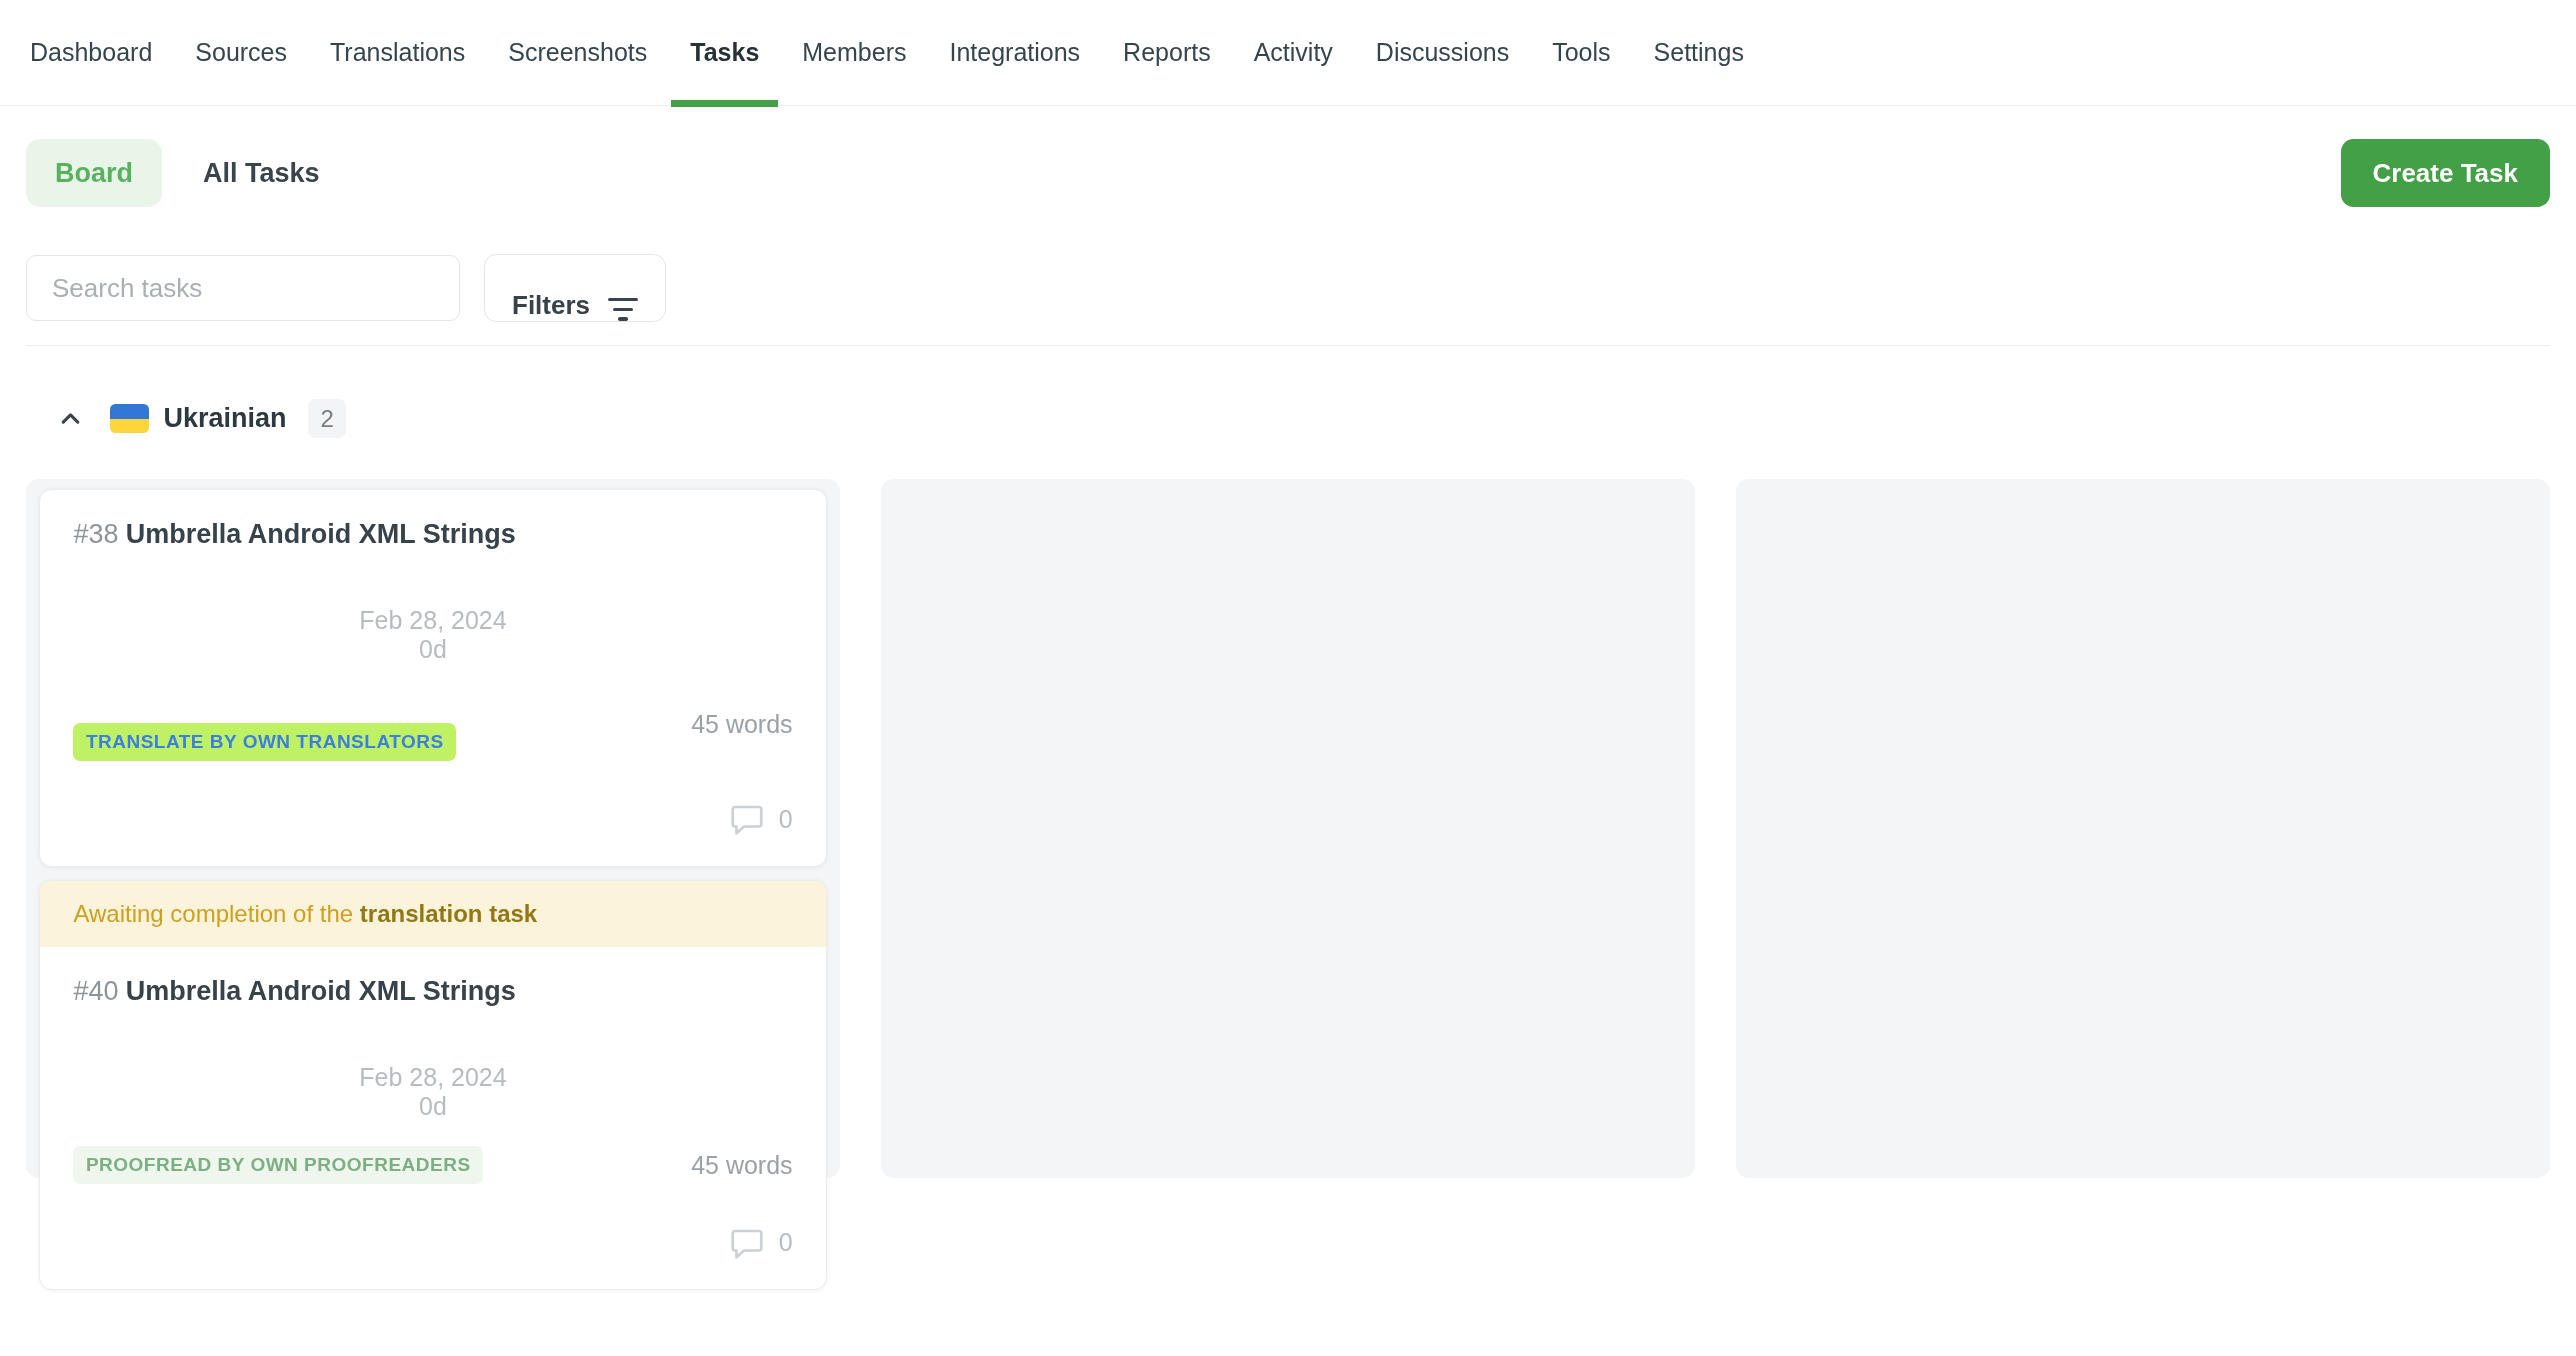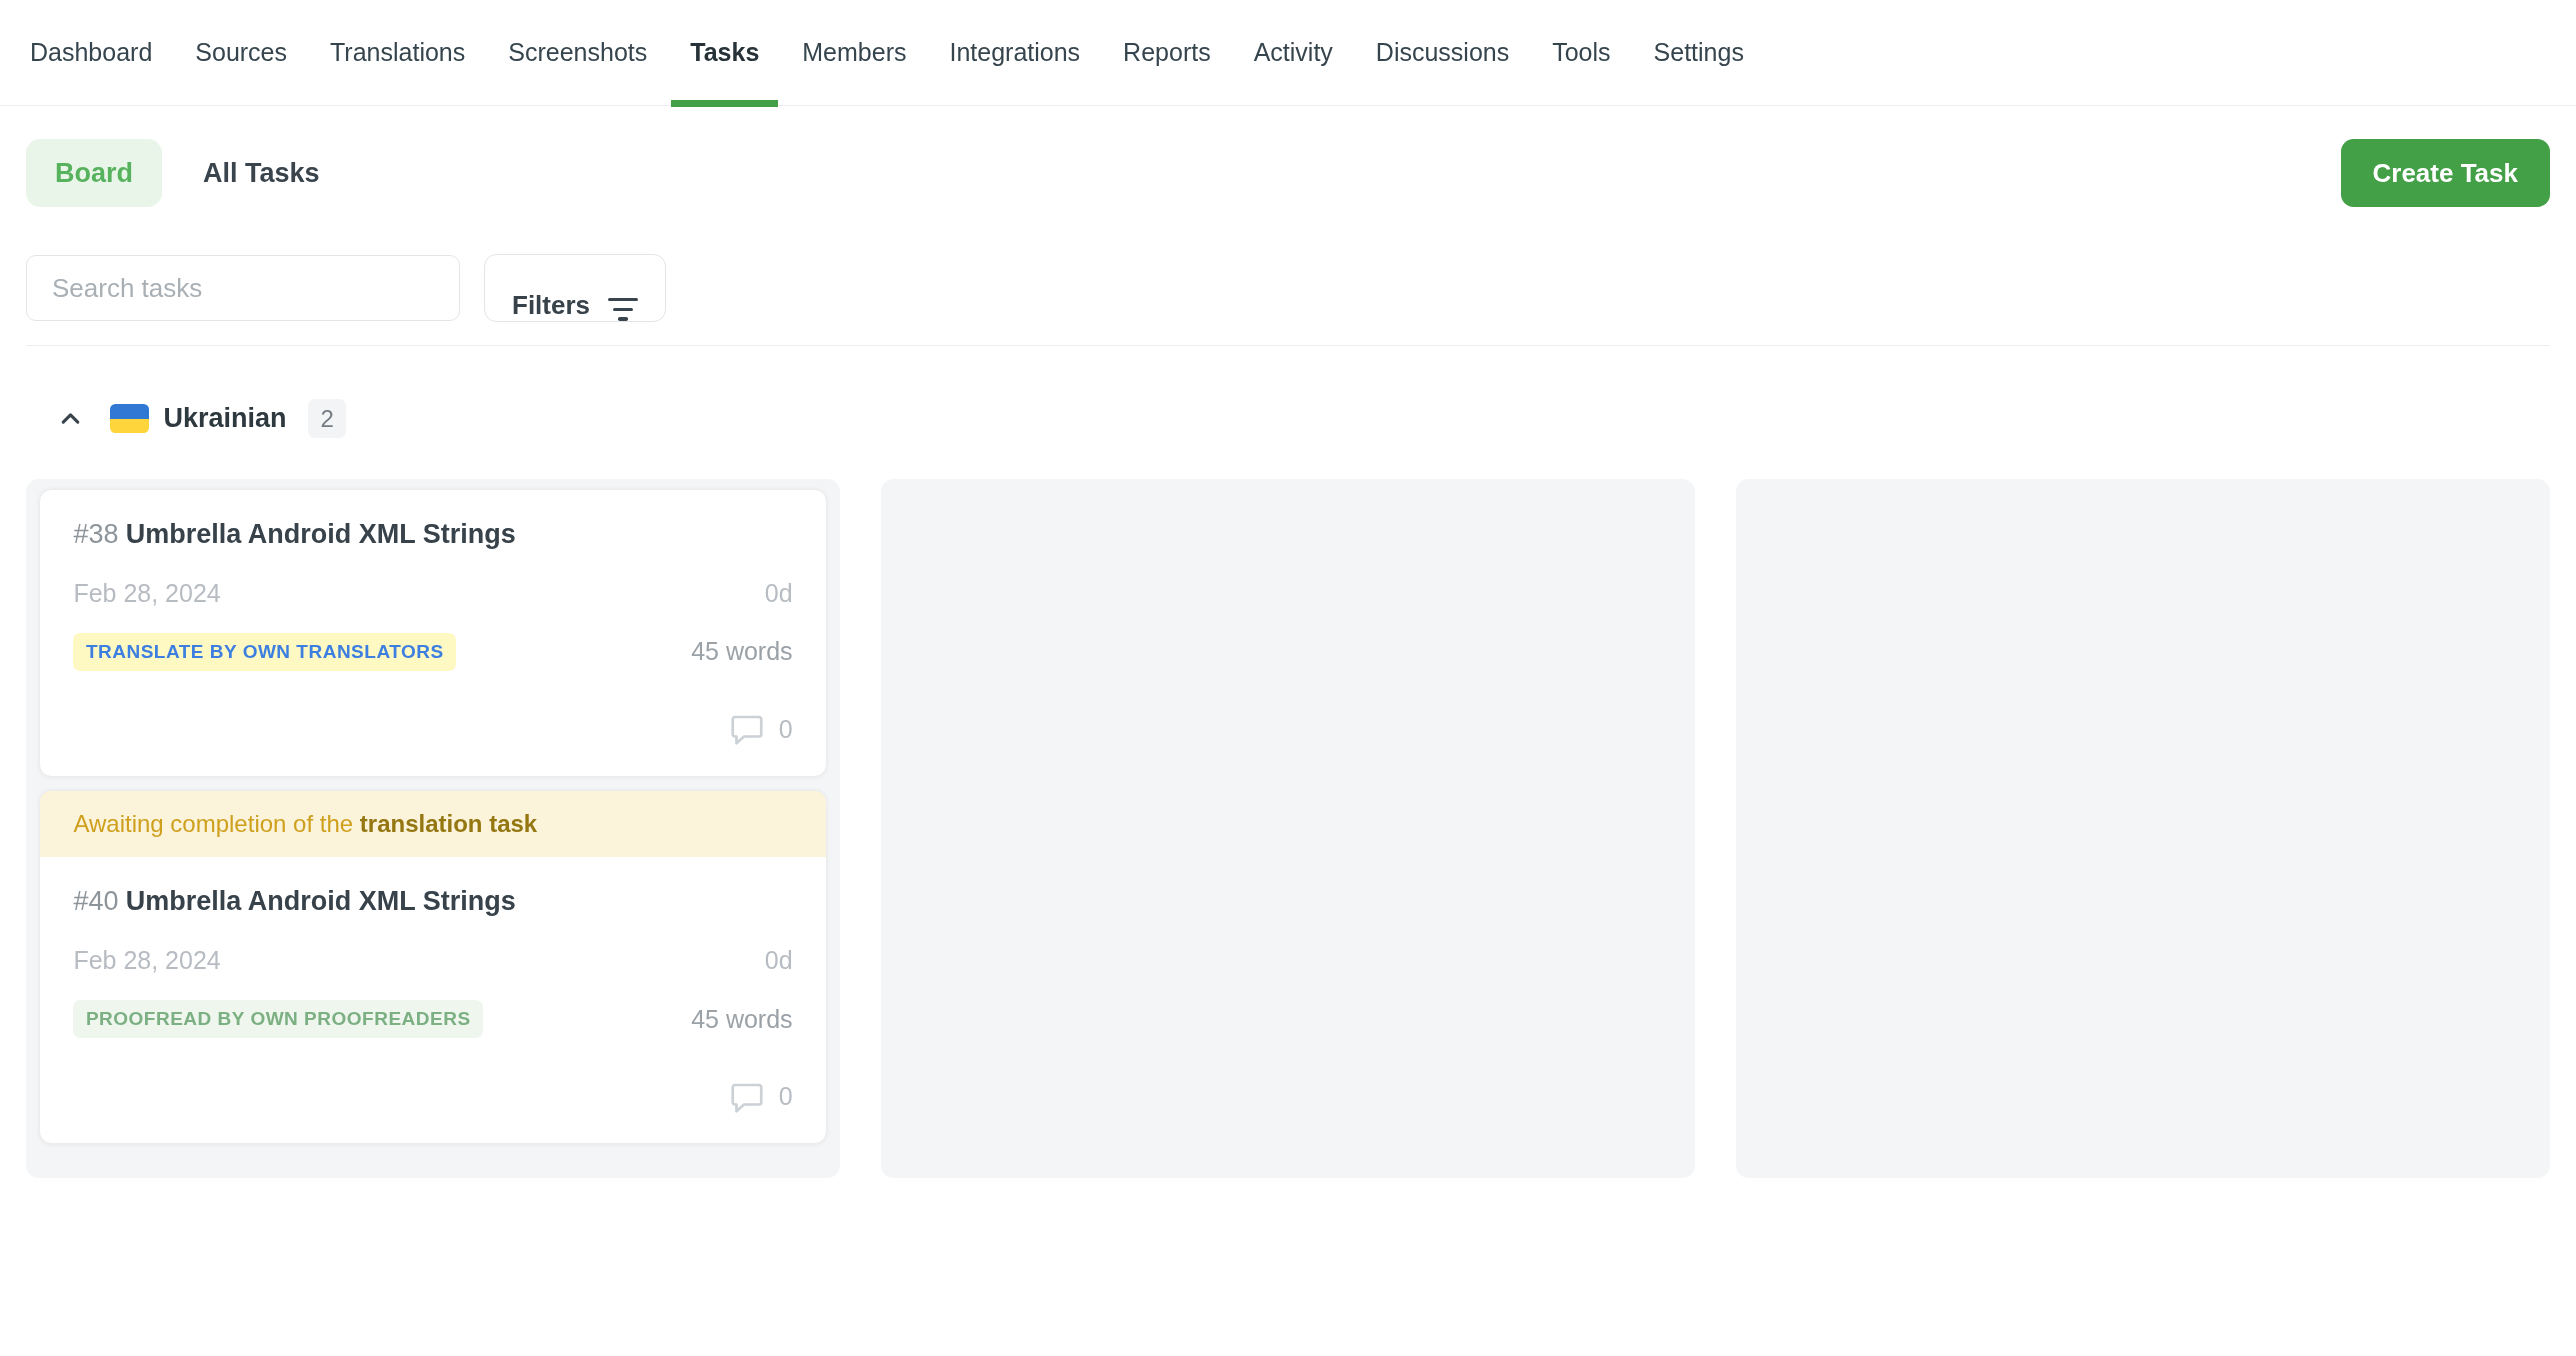--- a/index.html
+++ b/index.html
@@ -81,22 +81,22 @@
   .lanes{margin-top:38px;}
   .lane{background:#f4f5f6;border-radius:12.5px;height:699px;padding:9.8px 13.4px;box-sizing:border-box;}
   .card{
     background:#fff;border:0.9px solid #ececec;border-radius:12.5px;
     box-shadow:0 0.9px 4.5px rgba(30,40,50,.06);margin-bottom:13.4px;cursor:pointer;overflow:hidden;
   }
   .card-body{padding:27px 33px 27px 33px;}
   .card-title-row{font-size:27px;line-height:34px;}
   .card-num{color:#8d959b;margin-right:7.2px;}
   .card-title{color:#37424a;font-weight:600;}
-  .meta-row{display:flex;justify-content:space-between;align-items:center;margin-top:28px;
-    font-size:25px;color:#b7bcc2;}
+  .meta-row{display:flex;justify-content:space-between;align-items:center;margin-top:55px;
+    font-size:25px;color:#b7bcc2;flex-direction:column;}
   .badge-row{display:flex;justify-content:space-between;align-items:center;margin-top:25px;}
   .status-badge{
     font-size:19px;font-weight:600;letter-spacing:0.5px;padding:8px 12.5px;border-radius:7.2px;
     text-transform:uppercase;white-space:nowrap;
   }
   .words{font-size:25px;color:#9aa1a7;}
   .comments-row{display:flex;justify-content:flex-end;align-items:center;margin-top:39px;height:39px;}
   .comments-count{font-size:25px;color:#b7bcc2;margin-left:12.5px;}
   .banner{
     background:#fbf3da;padding:19px 33px;font-size:24px;color:#cfa01d;font-weight:500;
@@ -165,21 +165,21 @@
       <div class="card">
         <div class="card-body">
           <div class="card-title-row">
             <span class="card-num">#38</span><span class="card-title">Umbrella Android XML Strings</span>
           </div>
           <div class="meta-row">
             <span>Feb 28, 2024</span>
             <span>0d</span>
           </div>
           <div class="badge-row">
-            <span class="status-badge" style="color: rgb(61, 127, 224); background: #fef9c3;">Translate by own translators</span>
+            <span class="status-badge" style="color: rgb(61, 127, 224); background: #bef264; margin-top: 34px;">Translate by own translators</span>
             <span class="words">45 words</span>
           </div>
           <div class="comments-row">
             <span style="display:flex;">
               <svg width="38" height="36" viewBox="0 0 24 24" fill="none" stroke="#ccd1d6" stroke-width="1.8" stroke-linejoin="round">
                 <path d="M4 4 h16 a1.5 1.5 0 0 1 1.5 1.5 v10 a1.5 1.5 0 0 1 -1.5 1.5 H10 l-5 4.5 V17 H4 a1.5 1.5 0 0 1 -1.5 -1.5 v-10 A1.5 1.5 0 0 1 4 4 Z"></path>
               </svg>
             </span>
             <span class="comments-count">0</span>
           </div>

